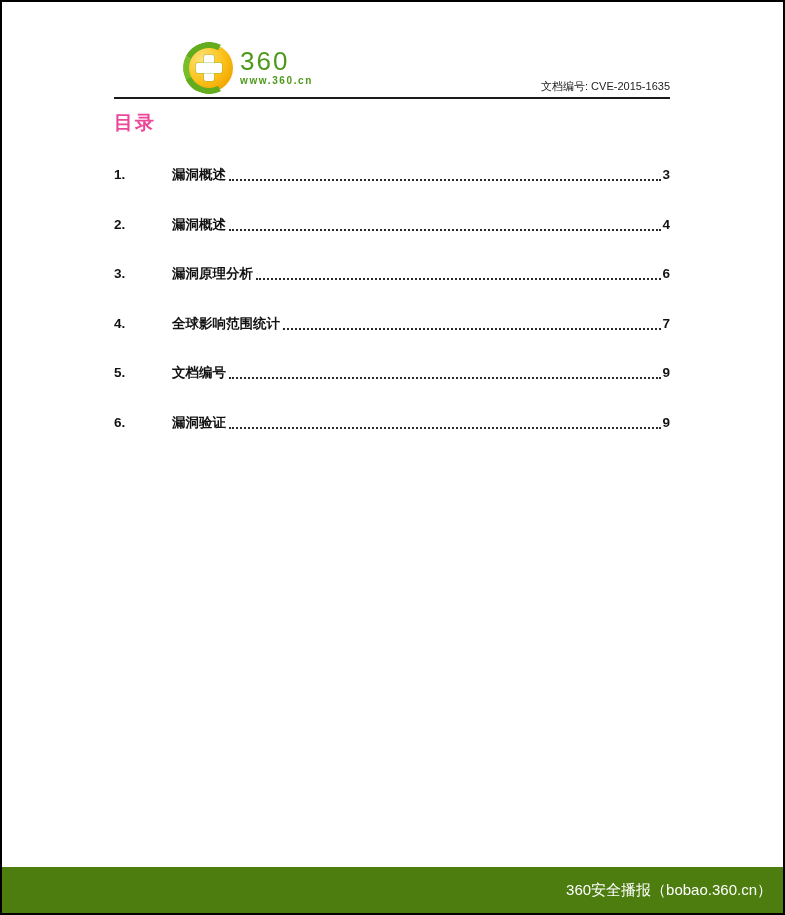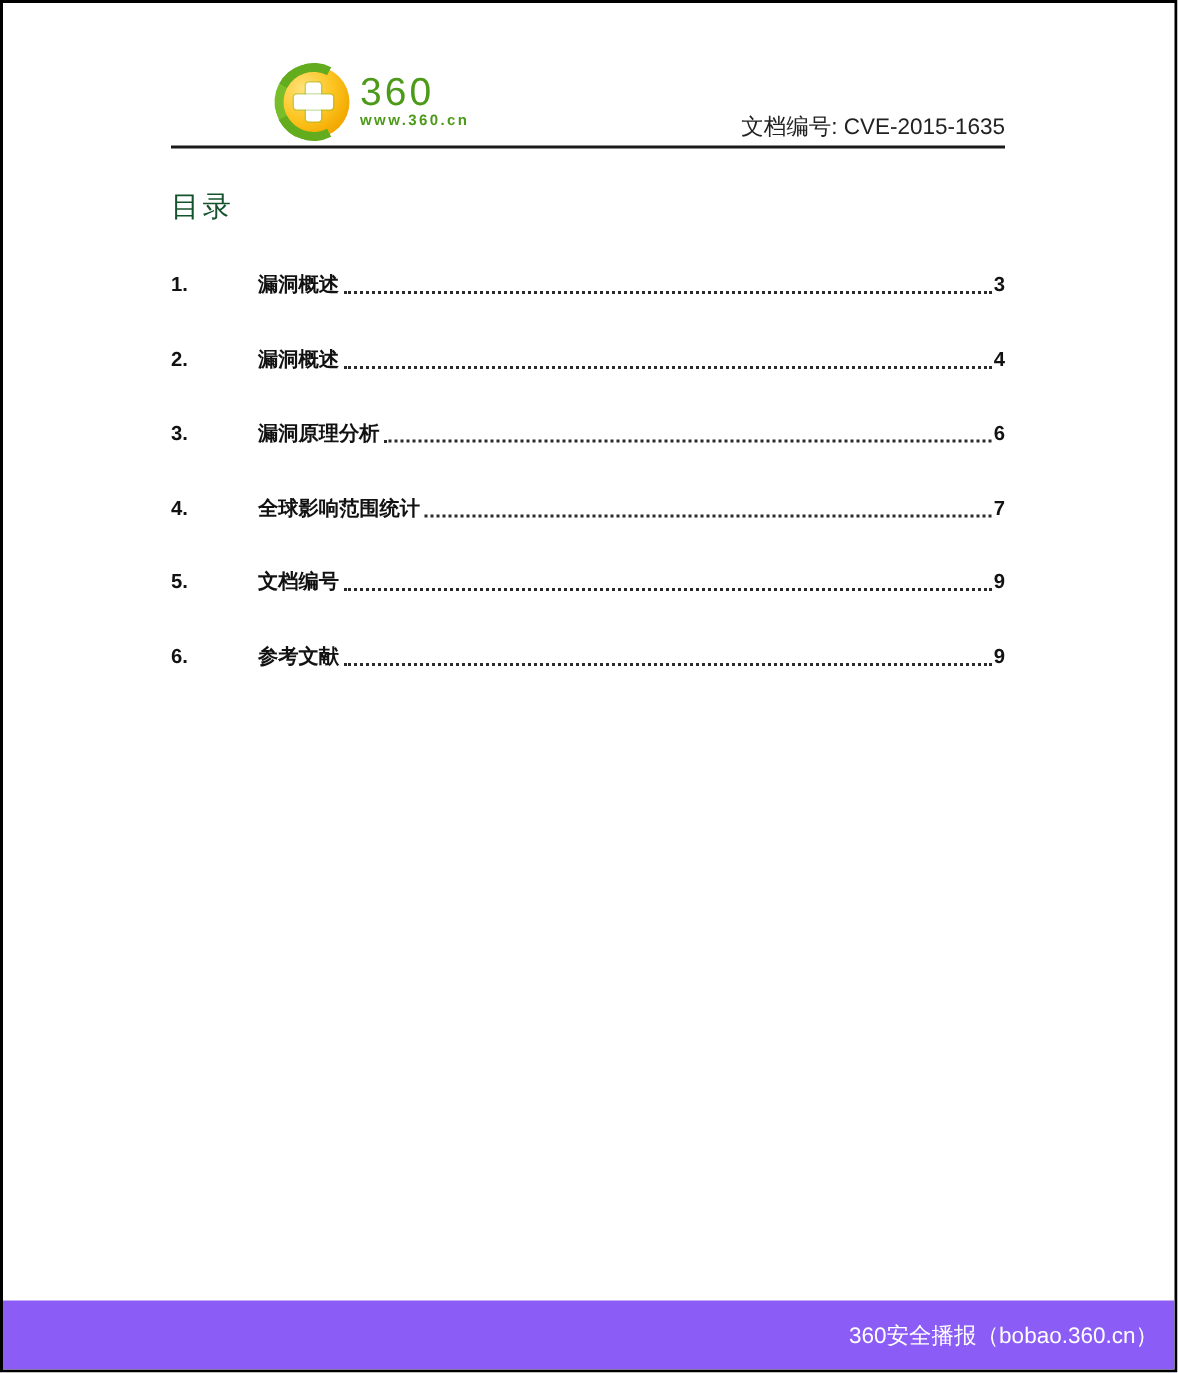--- a/index.html
+++ b/index.html
@@ -85,33 +85,33 @@
     font-weight: bold;
     letter-spacing: 1.6px;
     color: #4d9a1a;
     margin-top: 2px;
   }
 
   .doc-number {
     position: absolute;
     right: 0;
     bottom: 3px;
-    font-size: 15px;
+    font-size: 11px;
     color: #222222;
     text-align: right;
   }
 
   
   .content { margin: 0 113px 0 112px; }
 
   .toc-heading {
-    margin-top: 26px;
+    margin-top: 11px;
     font-size: 19px;
-    font-weight: normal;
-    color: #14532d;
+    font-weight: bold;
+    color: #ec4899;
     letter-spacing: 2px;
   }
 
   .toc-list { margin-top: 29px; }
 
   .toc-row {
     display: flex;
     align-items: flex-end;
     height: 18px;
     margin-bottom: 31.5px;
@@ -127,21 +127,21 @@
     margin: 0 1px 2px 3px;
     min-width: 20px;
   }
   .toc-page { line-height: 1.1; flex: 0 0 auto; }
 
   
   .footer-bar {
     position: absolute;
     left: 0; right: 0; bottom: 0;
     height: 46px;
-    background: #8b5cf6;
+    background: #4d7c0f;
     color: #ffffff;
     display: flex;
     align-items: center;
     justify-content: flex-end;
     padding-right: 11px;
     font-size: 15px;
   }
 </style>
 </head>
 <body>
@@ -199,21 +199,21 @@
 
       <div class="toc-row">
         <span class="toc-num">5.</span>
         <span class="toc-title">文档编号</span>
         <span class="toc-leader"></span>
         <span class="toc-page">9</span>
       </div>
 
       <div class="toc-row">
         <span class="toc-num">6.</span>
-        <span class="toc-title">参考文献</span>
+        <span class="toc-title">漏洞验证</span>
         <span class="toc-leader"></span>
         <span class="toc-page">9</span>
       </div>
 
     </div>
   </div>
 
   <div class="footer-bar">
     <span>360安全播报（bobao.360.cn）</span>
   </div>

